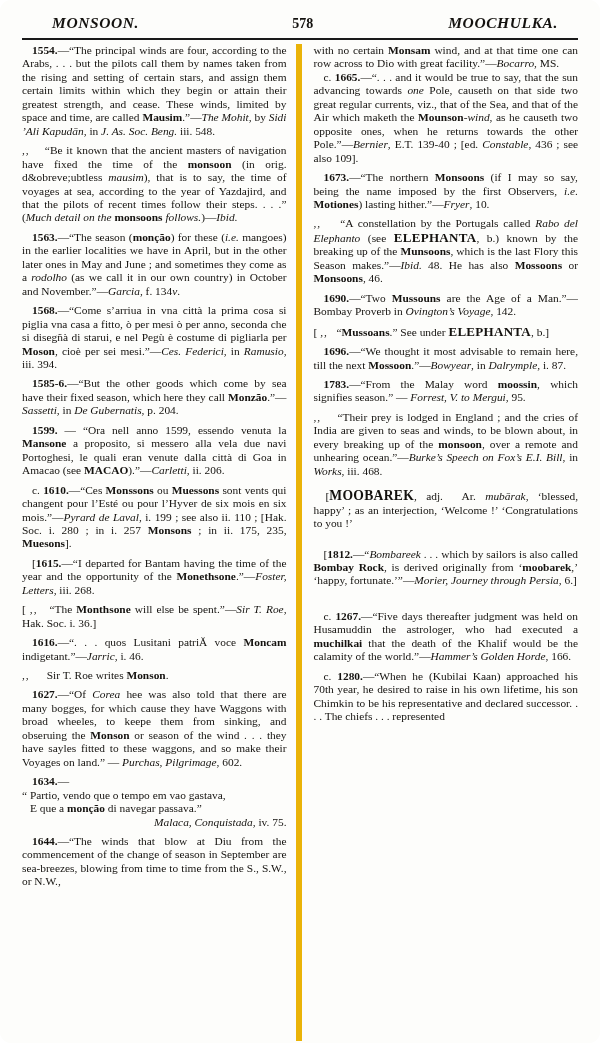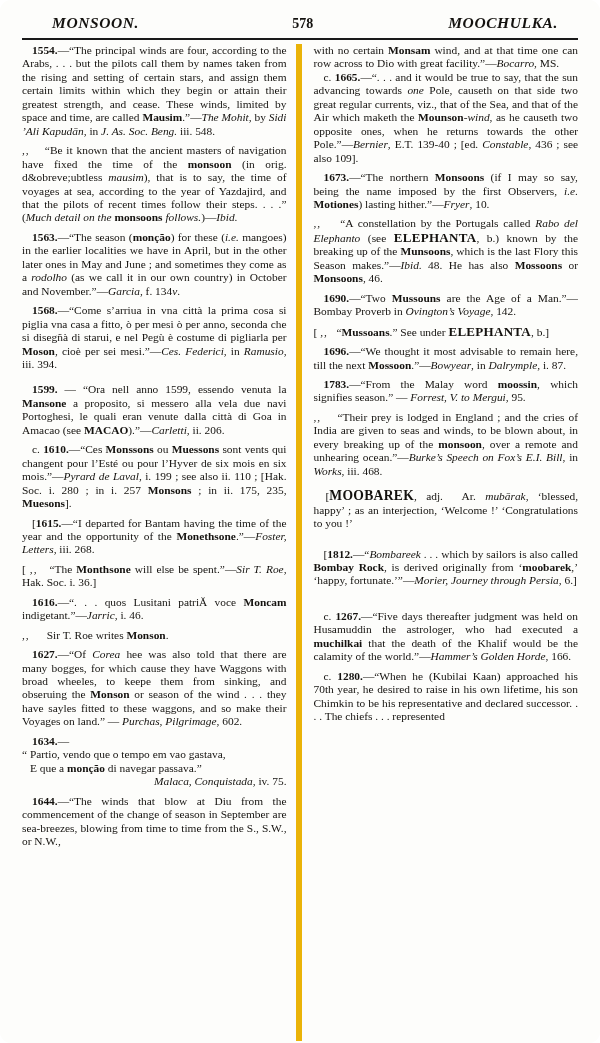--- a/index.html
+++ b/index.html
@@ -115,20 +115,21 @@
   <div class="cols">
     <div class="col left" id="col-left">
         <p class="q"><span class="bold">1554.</span>—“The principal winds are four, according to the Arabs, . . . but the pilots call them by names taken from the rising and setting of certain stars, and assign them certain limits within which they begin or attain their greatest strength, and cease. These winds, limited by space and time, are called <span class="bold">Mausim</span>.”—<span class="it">The Mohit</span>, by <span class="it">Sidi ’Ali Kapudān</span>, in <span class="it">J. As. Soc. Beng.</span> iii. 548.</p>
         <div class="gap"></div>
         <p class="ditto"><span class="dit">,,</span> &nbsp;&nbsp;&nbsp;“Be it known that the ancient masters of navigation have fixed the time of the <span class="bold">monsoon</span> (in orig. d&amp;obreve;ubtless <span class="it">mausim</span>), that is to say, the time of voyages at sea, according to the year of Yazdajird, and that the pilots of recent times follow their steps. . . .” (<span class="it">Much detail on the</span> <span class="bold">monsoons</span> <span class="it">follows.</span>)—<span class="it">Ibid.</span></p>
         <div class="gap"></div>
         <p class="q"><span class="bold">1563.</span>—“The season (<span class="bold">monção</span>) for these (<span class="it">i.e.</span> mangoes) in the earlier localities we have in April, but in the other later ones in May and June ; and sometimes they come as a <span class="it">rodolho</span> (as we call it in our own country) in October and November.”—<span class="it">Garcia</span>, f. 134<span class="it">v</span>.</p>
         <div class="gap"></div>
         <p class="q"><span class="bold">1568.</span>—“Come s’arriua in vna città la prima cosa si piglia vna casa a fitto, ò per mesi ò per anno, seconda che si disegñà di starui, e nel Pegù è costume di pigliarla per <span class="bold">Moson</span>, cioè per sei mesi.”—<span class="it">Ces. Federici</span>, in <span class="it">Ramusio</span>, iii. 394.</p>
         <div class="gap"></div>
+        <p class="q"><span class="bold">1585-6.</span>—“But the other goods which come by sea have their fixed season, which here they call <span class="bold">Monzão</span>.”—<span class="it">Sassetti</span>, in <span class="it">De Gubernatis</span>, p. 204.</p>
         <div class="gap"></div>
         <p class="q"><span class="bold">1599.</span> — “Ora nell anno 1599, essendo venuta la <span class="bold">Mansone</span> a proposito, si messero alla vela due navi Portoghesi, le quali eran venute dalla città di Goa in Amacao (see <span class="bold">MACAO</span>).”—<span class="it">Carletti</span>, ii. 206.</p>
         <div class="gap"></div>
         <p class="q">c. <span class="bold">1610.</span>—“Ces <span class="bold">Monssons</span> ou <span class="bold">Muessons</span> sont vents qui changent pour l’Esté ou pour l’Hyver de six mois en six mois.”—<span class="it">Pyrard de Laval</span>, i. 199 ; see also ii. 110 ; [Hak. Soc. i. 280 ; in i. 257 <span class="bold">Monsons</span> ; in ii. 175, 235, <span class="bold">Muesons</span>].</p>
         <div class="gap"></div>
         <p class="q">[<span class="bold">1615.</span>—“I departed for Bantam having the time of the year and the opportunity of the <span class="bold">Monethsone</span>.”—<span class="it">Foster, Letters</span>, iii. 268.</p>
         <div class="gap"></div>
         <p class="ditto">[ <span class="dit">,,</span> &nbsp;&nbsp;“The <span class="bold">Monthsone</span> will else be spent.”—<span class="it">Sir T. Roe</span>, Hak. Soc. i. 36.]</p>
         <div class="gap"></div>
         <p class="q"><span class="bold">1616.</span>—“. . . quos Lusitani patriĂ voce <span class="bold">Moncam</span> indigetant.”—<span class="it">Jarric</span>, i. 46.</p>

